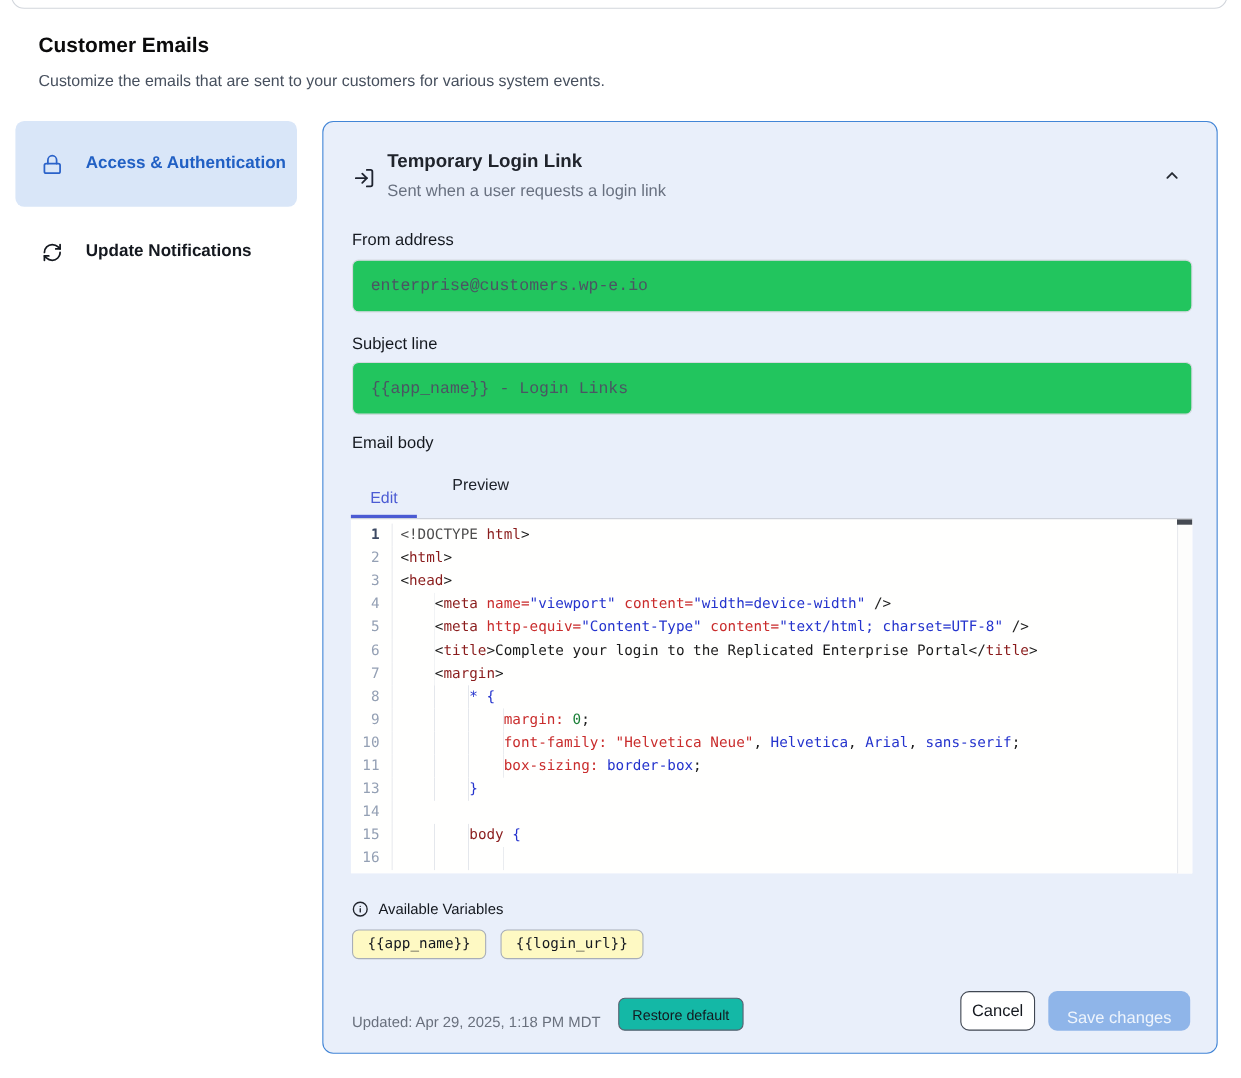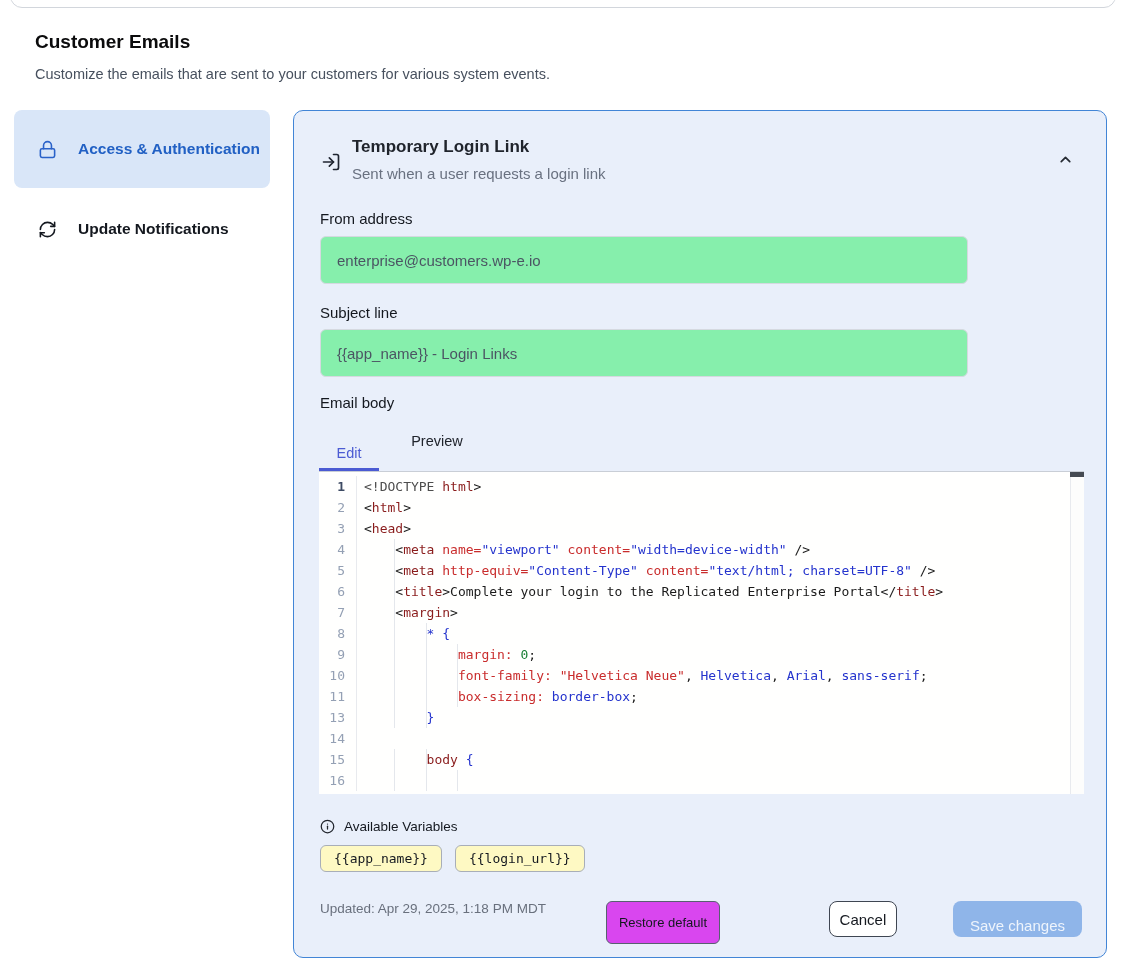--- a/index.html
+++ b/index.html
@@ -27,23 +27,23 @@
   
   .panel { position:absolute; left:293px; top:110px; width:814px; height:848px;
     background:#e9effa; border:1.5px solid #4285d6; border-radius:10px; }
 
   .hdr-icon { position:absolute; left:27px; top:41px; color:#1f2430; }
   .panel-title { position:absolute; left:58px; top:26px; font-size:17px; font-weight:700; color:#20242c; }
   .panel-sub { position:absolute; left:58px; top:54px; font-size:15px; color:#697180; }
   .collapse { position:absolute; right:32px; top:40px; color:#262b33; cursor:pointer; }
 
   .fld-label { position:absolute; left:26px; font-size:15px; font-weight:500; color:#14181f; }
-  .inp { position:absolute; left:26px; width:648px; height:48px; background:#86efac;
+  .inp { position:absolute; left:26px; width:764px; height:48px; background:#22c55e;
     border:1px solid #d5d9e0; border-radius:6px; padding:0 16px; font-size:15px; color:#4b5563;
-    font-family:Liberation Sans, sans-serif; outline:none; }
+    font-family:Liberation Mono, monospace; outline:none; }
 
   .tabs { position:absolute; left:25px; top:322px; display:flex; }
   .tab { height:34px; font-size:14.5px; cursor:pointer; text-align:center; }
   .tab.active { width:60px; color:#4b5bd3; font-weight:400;margin-top:12px; }
   .tab.idle { width:68px; margin-left:24px; color:#20242c; font-weight:400; }
   .tab-indicator { position:absolute; left:25px; top:357px; width:60px; height:3px; background:#4b5bd3; }
 
   
   .editor { position:absolute; left:25px; top:360px; width:765px; height:323px; background:#fffffe;
     border-top:1px solid #c9ced6; overflow:hidden; }
@@ -63,23 +63,23 @@
   .vthumb { position:absolute; top:0; right:0; width:14px; height:5px; background:#454a52; }
 
   
   .vars-row { position:absolute; left:26px; top:708px; display:flex; align-items:center; gap:9px; color:#20242c; }
   .vars-label { font-size:13.5px; font-weight:500; color:#14181f; }
   .chips { position:absolute; left:26px; top:734px; display:flex; gap:13px; }
   .chip { background:#fef9c3; border:1px solid #a8aeb8; border-radius:6px; padding:5px 13px;
     font-family:"DejaVu Sans Mono", monospace; font-size:13px; color:#14181f; cursor:pointer; }
 
   
-  .footer { position:absolute; left:26px; right:24px; top:790px; height:36px; display:flex; align-items:flex-start;gap:44px; }
+  .footer { position:absolute; left:26px; right:24px; top:790px; height:36px; display:flex; align-items:flex-end; }
   .updated { font-size:13.5px; color:#69707d; }
-  .btn-restore { margin-left:16px; height:43px; padding:0 12px; background:#d946ef;
+  .btn-restore { margin-left:16px; height:30px; padding:0 12px; background:#14b8a6;
     border:1px solid #586070; border-radius:6px; font-size:13px; color:#14181f; cursor:pointer;
     font-family:"Liberation Sans", sans-serif; }
   .btn-cancel { margin-left:auto; width:68px; height:36px; background:#fff; border:1.5px solid #3f4652;
     border-radius:8px; font-size:15px; font-weight:500; color:#14181f; cursor:pointer;
     font-family:"Liberation Sans", sans-serif; }
   .btn-save { margin-left:12px; height:36px; padding:16px 17px; background:#8fb5e9; border:none;
     border-radius:8px; font-size:15px; font-weight:500; color:#eef4fc; cursor:default;
     font-family:"Liberation Sans", sans-serif; }
 </style>
 </head>

